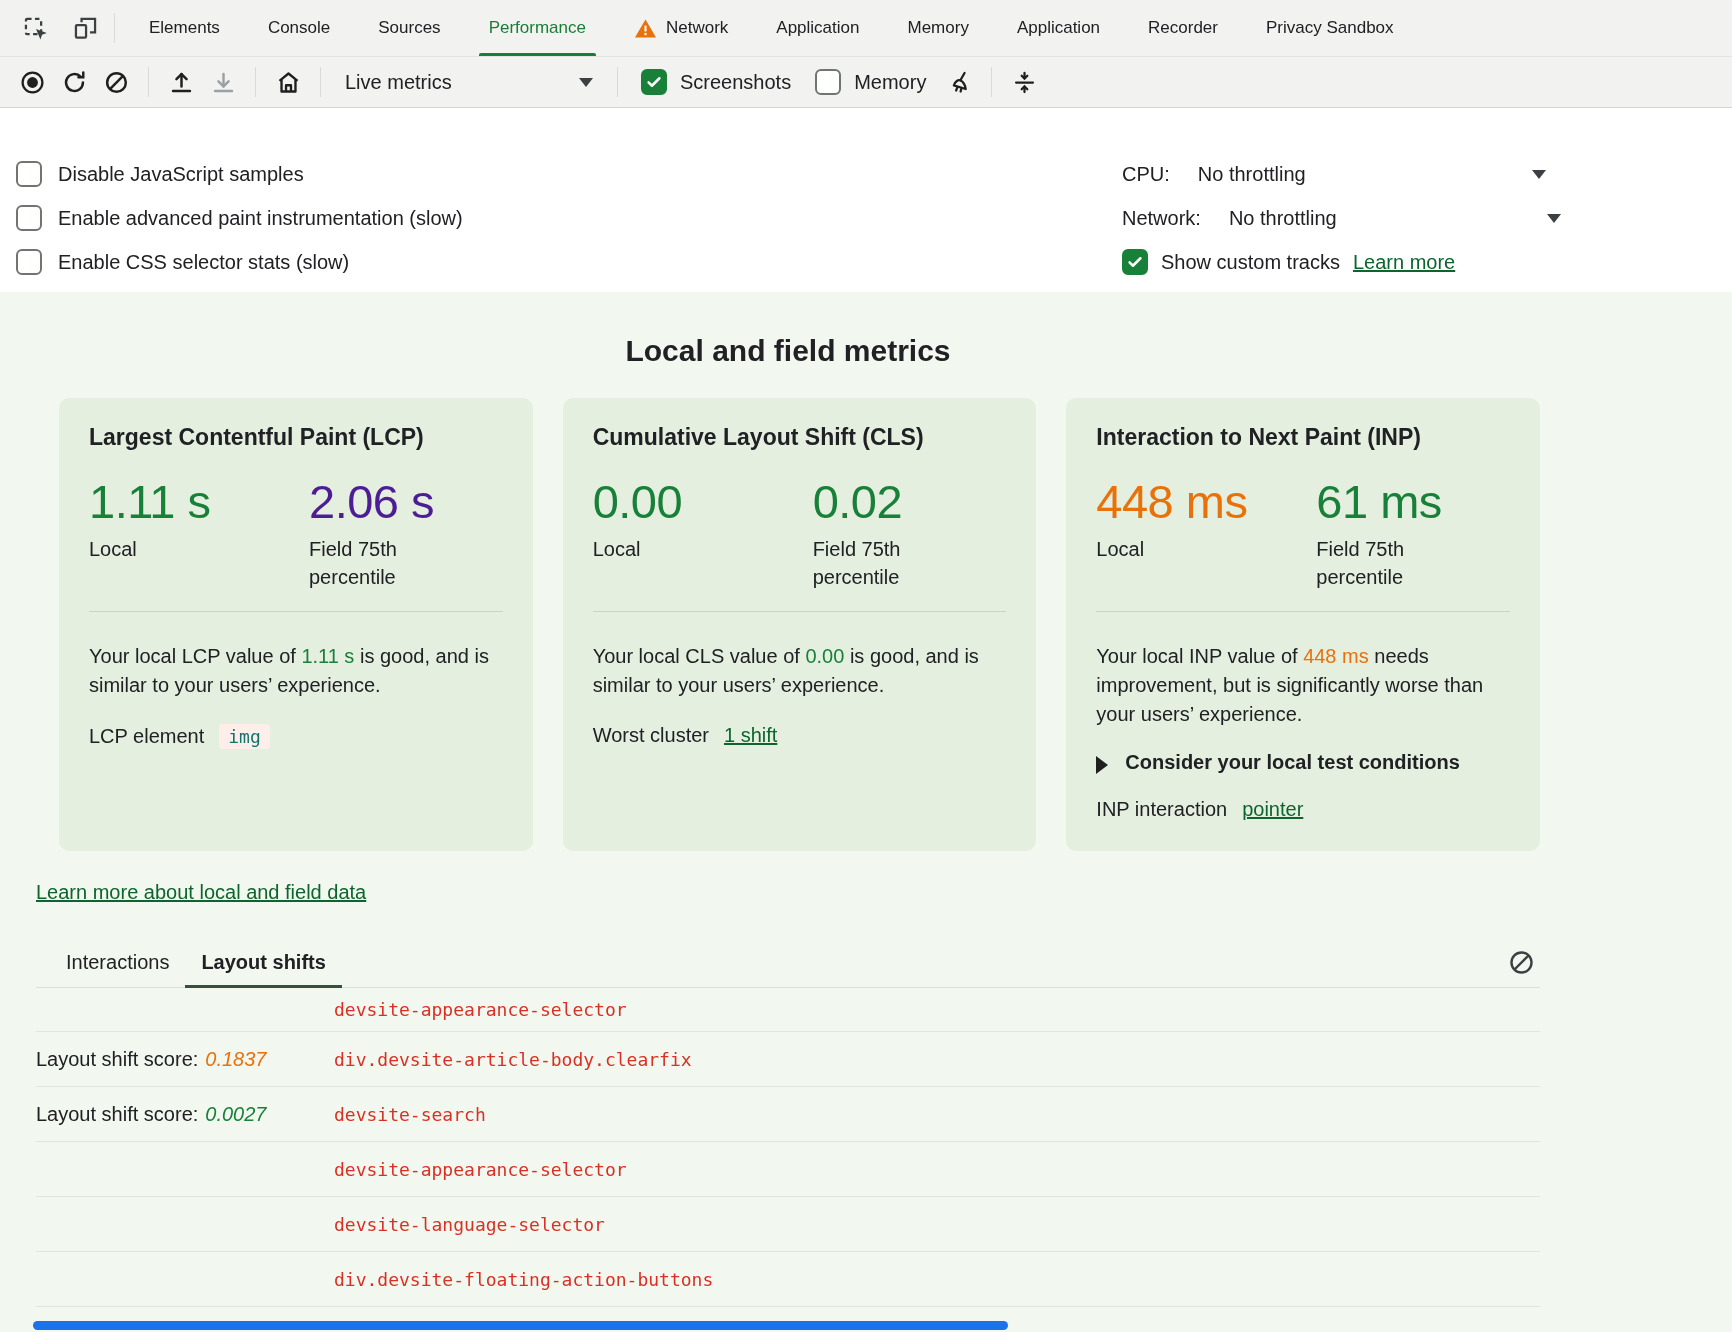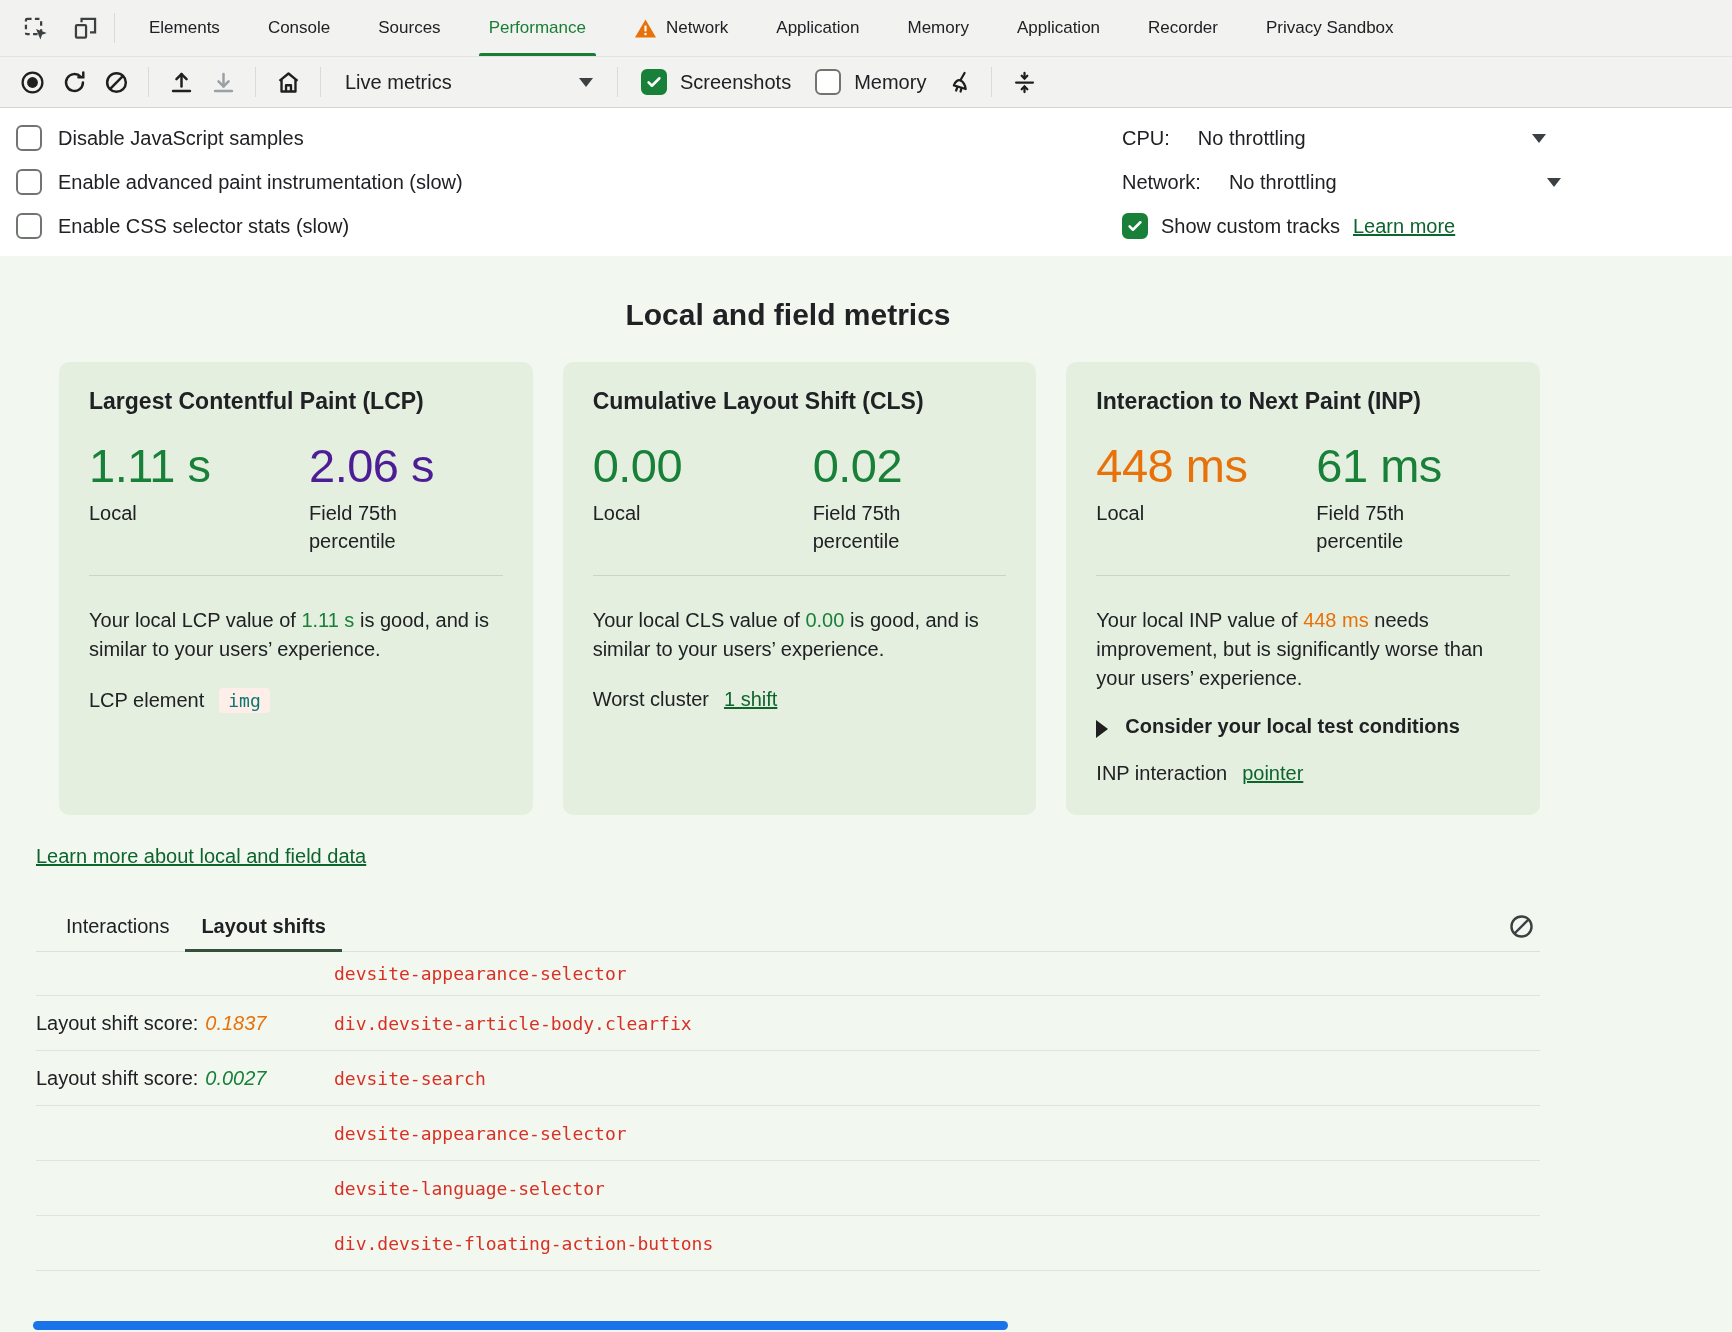--- a/index.html
+++ b/index.html
@@ -28,21 +28,21 @@
   .toolbar .icon-btn { width:40px; height:38px; }
   .dropdown { display:flex; align-items:center; font-size:20px; padding:0 12px; cursor:pointer; }
   .live-metrics { width:272px; justify-content:space-between; }
   .caret { width:0; height:0; border-left:7px solid transparent; border-right:7px solid transparent; border-top:9px solid #3c4043; flex:none; }
   .check-item { display:flex; align-items:center; gap:13px; font-size:20px; padding:0 11px; }
   .checkbox { width:26px; height:26px; border:2.5px solid #70756f; border-radius:6px; background:#fff; flex:none; cursor:pointer; }
   .checkbox.checked { background:#188038; border-color:#188038; padding:1px; }
   .checkbox.checked svg { width:100%; height:100%; }
 
   
-  .settings { background:#fff; padding:8px 0 8px 16px; position:relative; }
+  .settings { background:#fff; padding:8px 0 8px 16px; position:relative;margin-top:36px; }
   .settings-row { height:44px; display:flex; align-items:center; gap:16px; font-size:20px; }
   .settings-right { position:absolute; top:8px; left:1122px; }
   .select-row { height:44px; display:flex; align-items:center; font-size:20px; }
   .select-control { display:flex; align-items:center; justify-content:space-between; cursor:pointer; }
   .row-cpu .select-control { width:348px; margin-left:28px; }
   .row-net .select-control { width:332px; margin-left:28px; }
   .row-tracks { gap:13px; }
   .link { color:#0d652d; text-decoration:underline; cursor:pointer; }
 
   

